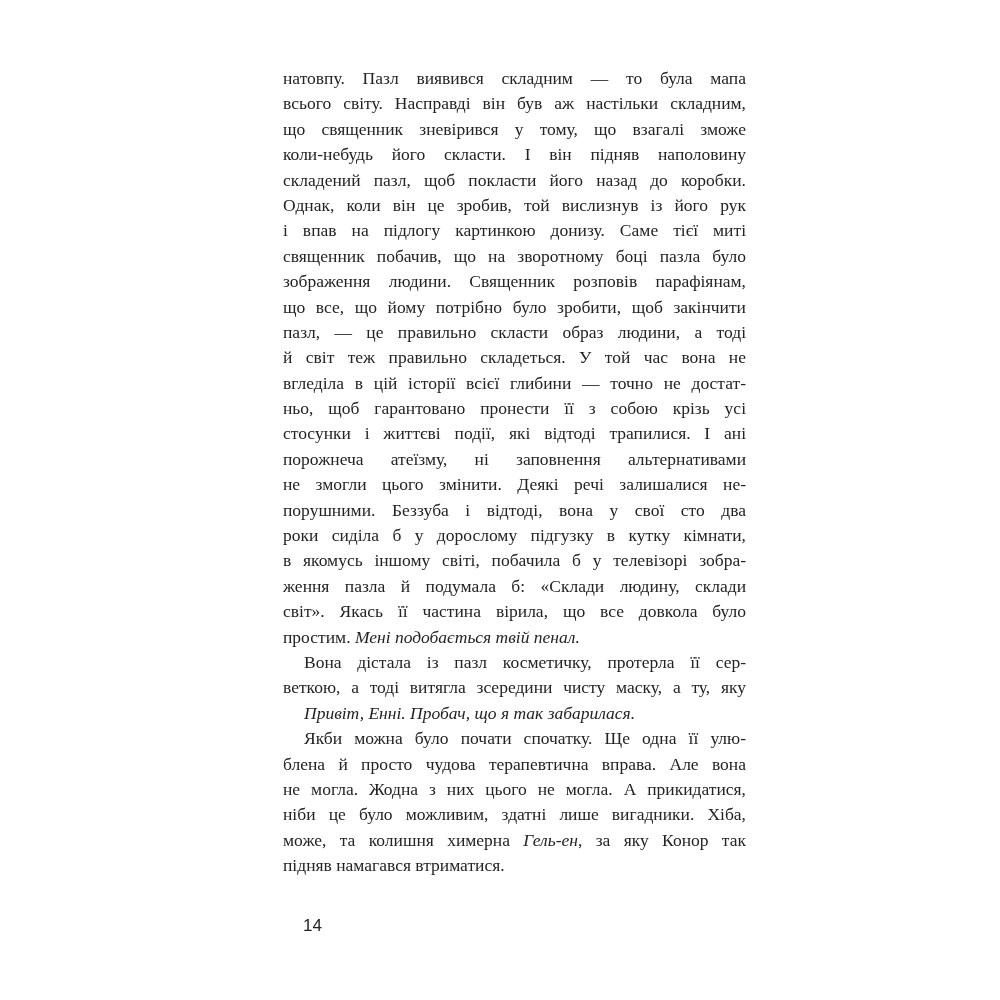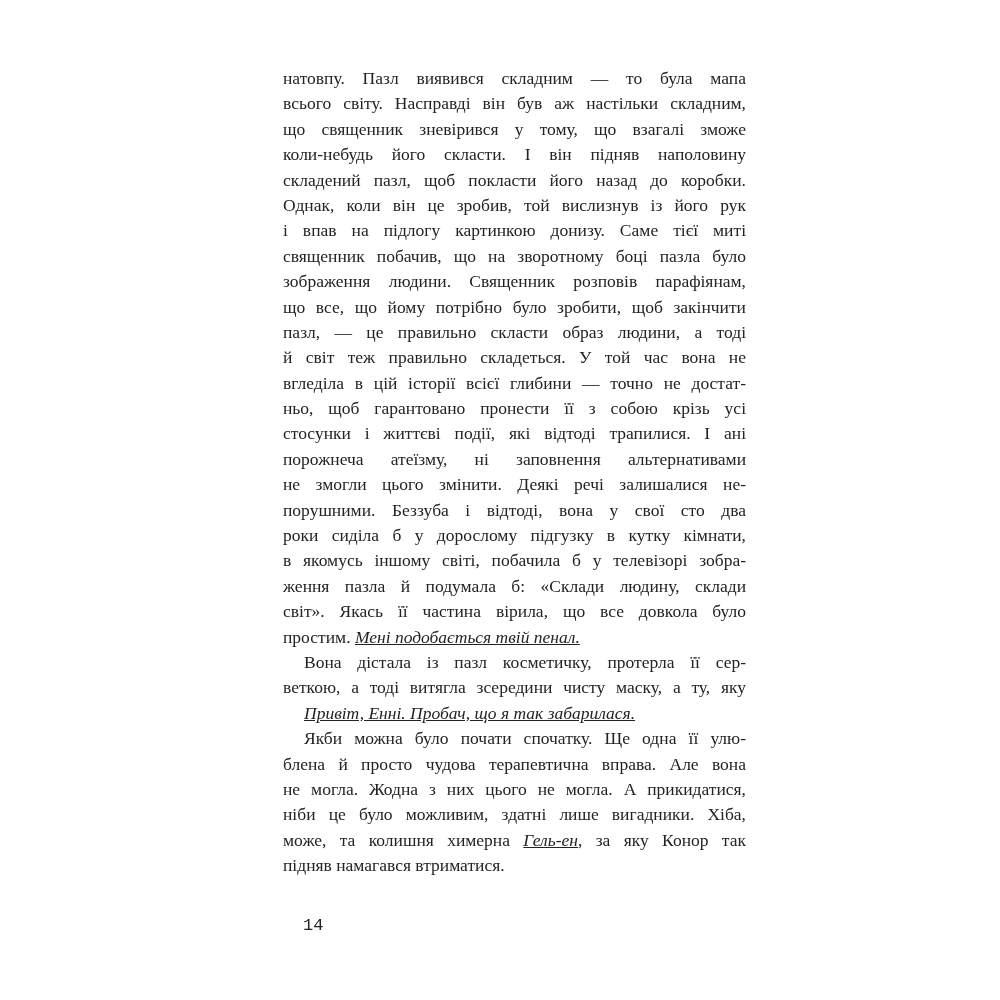--- a/index.html
+++ b/index.html
@@ -31,29 +31,28 @@
   .line.j {
     text-align: justify;
     -moz-text-align-last: justify;
     text-align-last: justify;
   }
   .line.ind {
     text-indent: 21px;
   }
   .it {
     font-style: italic;
-    text-decoration: underline;
   }
   .page-number {
     position: absolute;
     left: 303px;
     top: 916px;
     color: #232323;
     font-size: 17px;
-    font-family: Liberation Mono, monospace;
+    font-family: Liberation Sans, sans-serif;
   }
 </style>
 </head>
 <body>
 
 <div class="page">
   <div class="text-block">
       <div class="line j"><span>натовпу. Пазл виявився складним — то була мапа</span></div>
       <div class="line j"><span>всього світу. Насправді він був аж настільки складним,</span></div>
       <div class="line j"><span>що священник зневірився у тому, що взагалі зможе</span></div>

